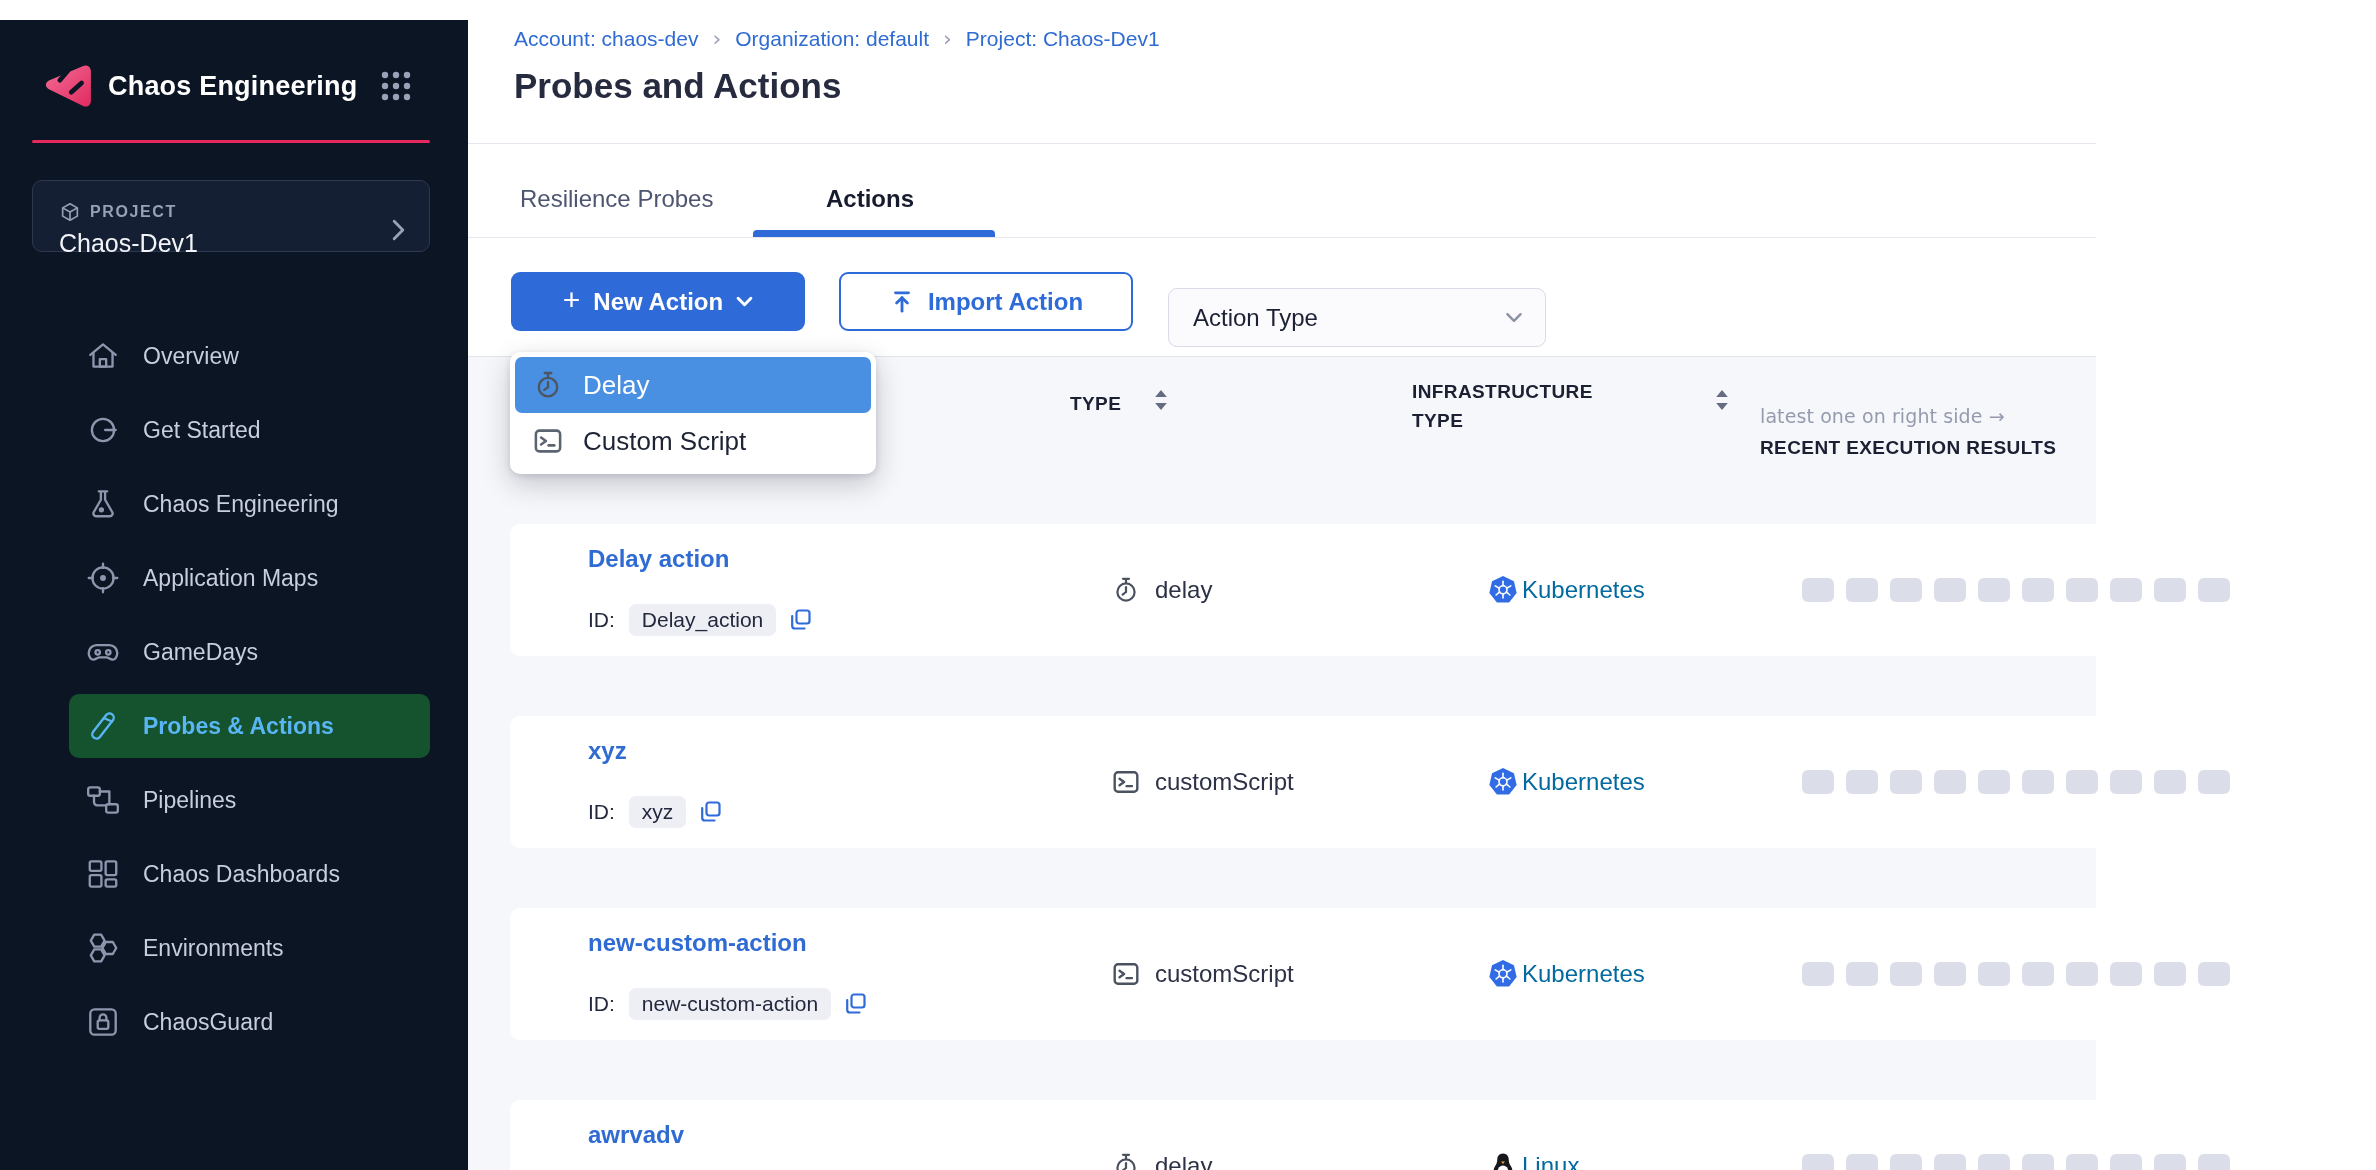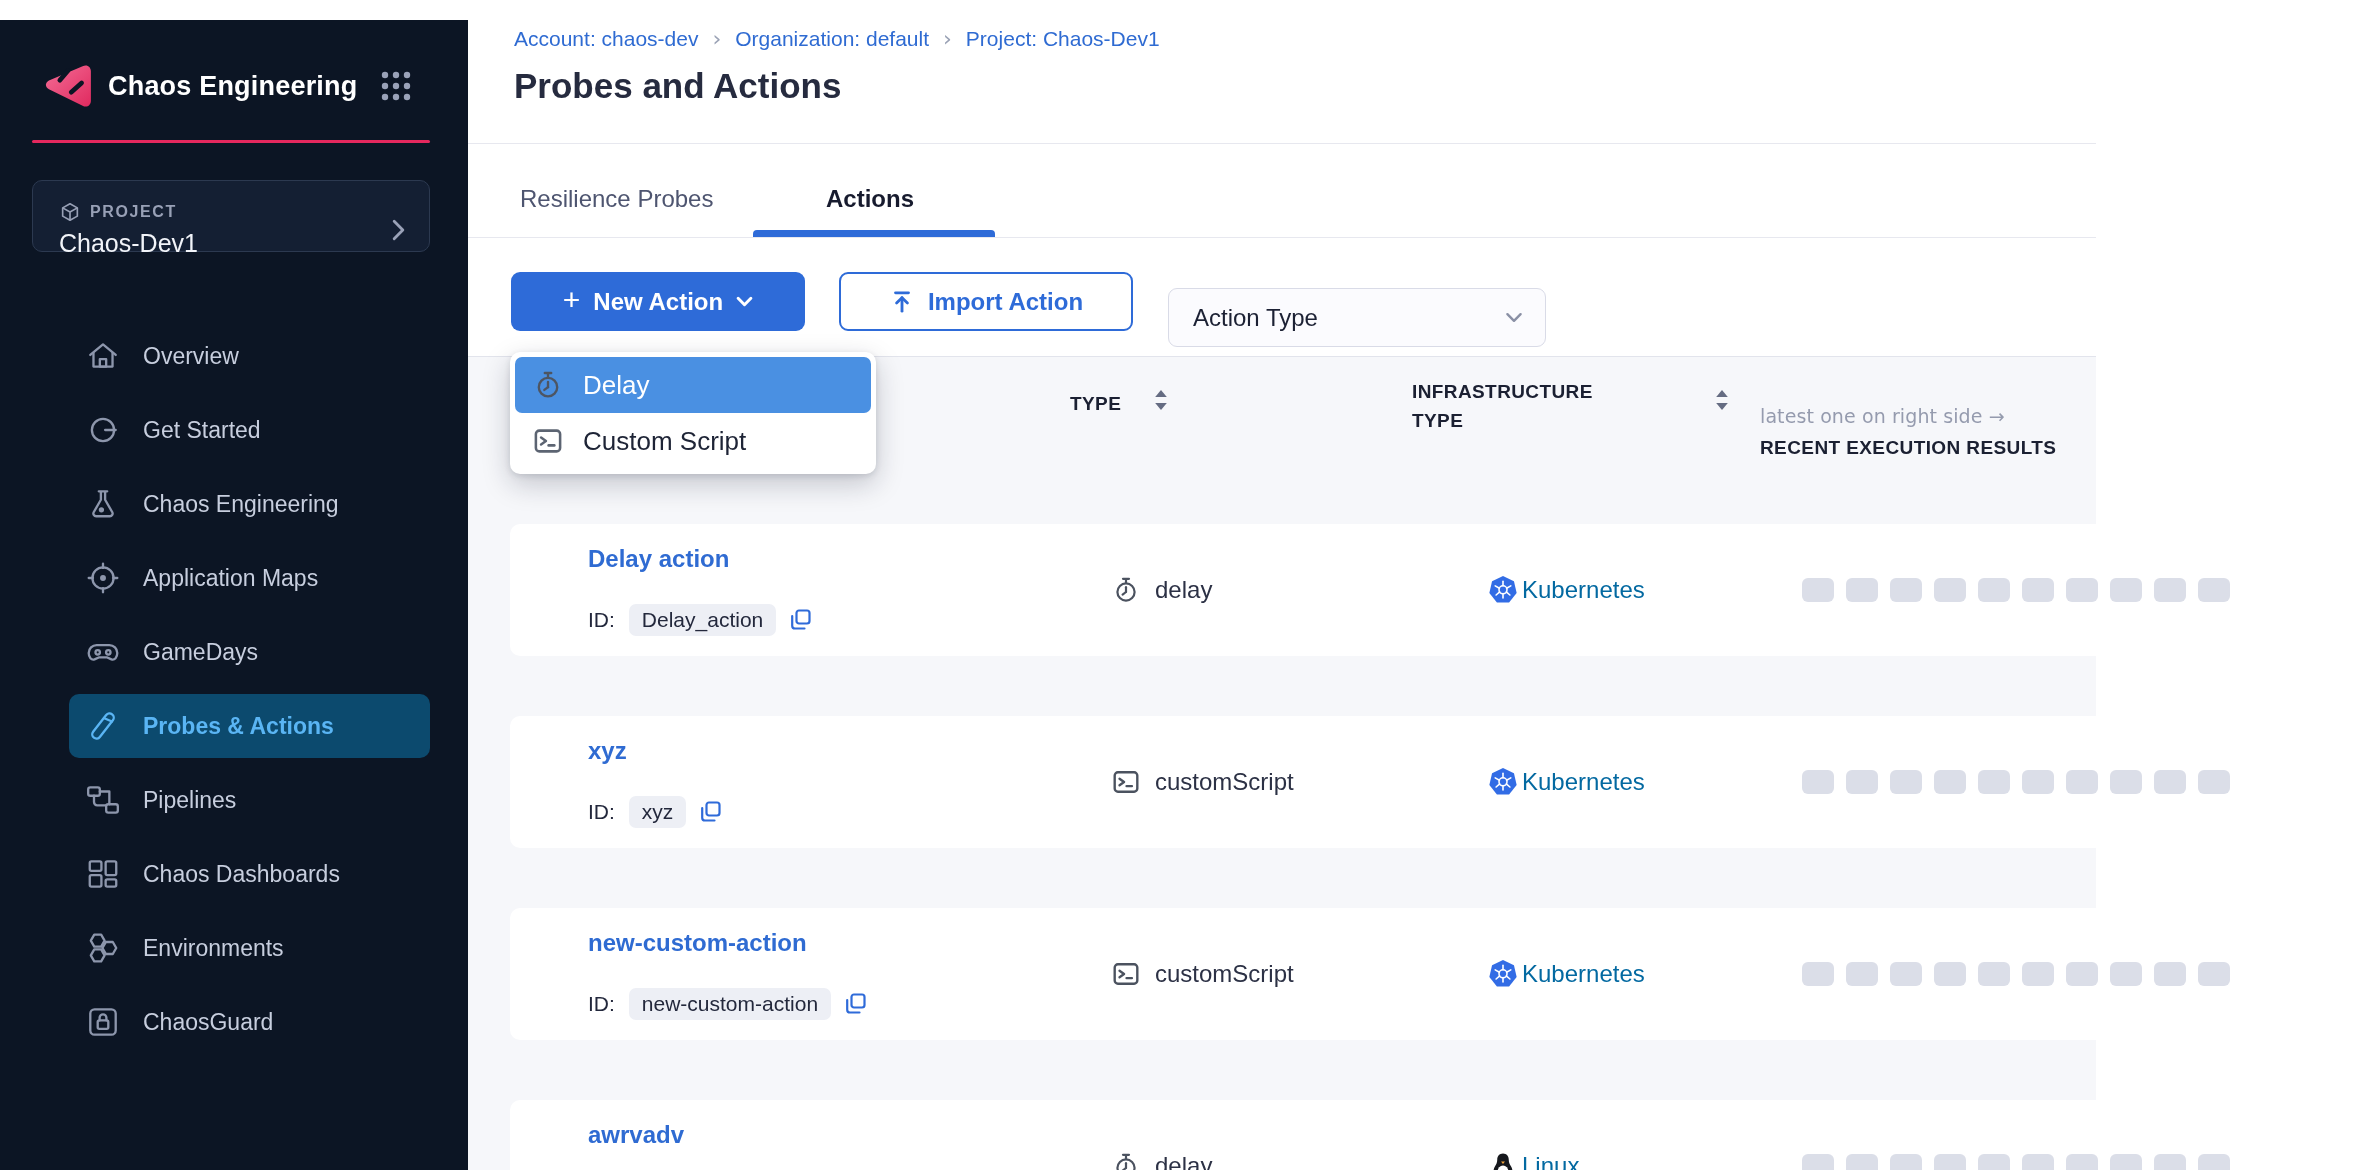--- a/index.html
+++ b/index.html
@@ -18,21 +18,21 @@
     border:1px solid #2c3950;border-radius:10px;cursor:pointer;}
   .project-eyebrow{position:absolute;left:26px;top:20px;display:flex;align-items:center;gap:9px;
     color:#98a0b6;font-size:16px;font-weight:bold;letter-spacing:1.6px;}
   .project-name{position:absolute;left:26px;top:48px;font-size:25px;color:#f2f4f9;}
   .project-chev{position:absolute;right:24px;top:38px;color:#9aa2b8;}
   .nav{position:absolute;left:0;top:294px;width:468px;padding-left:37px;}
   .nav-item{position:relative;margin:10px 38px 10px 32px;height:64px;border-radius:10px;
     display:flex;align-items:center;padding-left:16px;cursor:pointer;color:#c7cede;}
   .nav-item .nav-icon{width:36px;height:36px;color:#8d96ac;flex:0 0 auto;}
   .nav-item .nav-label{margin-left:22px;font-size:23px;}
-  .nav-item.active{background:#0c4a6e;}
+  .nav-item.active{background:#14532d;}
   .nav-item.active .nav-label{color:#5ab5f4;font-weight:bold;}
   .nav-item.active .nav-icon{color:#5ab5f4;}
 
   
   .main{position:absolute;left:468px;top:0;width:1628px;height:1170px;background:#fff;}
   .breadcrumb{position:absolute;left:46px;top:26px;display:flex;align-items:center;font-size:21px;}
   .crumb{color:#2f6bd2;cursor:pointer;text-decoration:none;}
   .crumb-sep{color:#9aa2b5;margin:0 14px;font-size:22px;}
   .page-title{position:absolute;left:46px;top:66px;font-size:35px;font-weight:bold;color:#262b3f;}
   .divider{position:absolute;left:0;width:100%;height:1px;background:#e7e8ef;}

